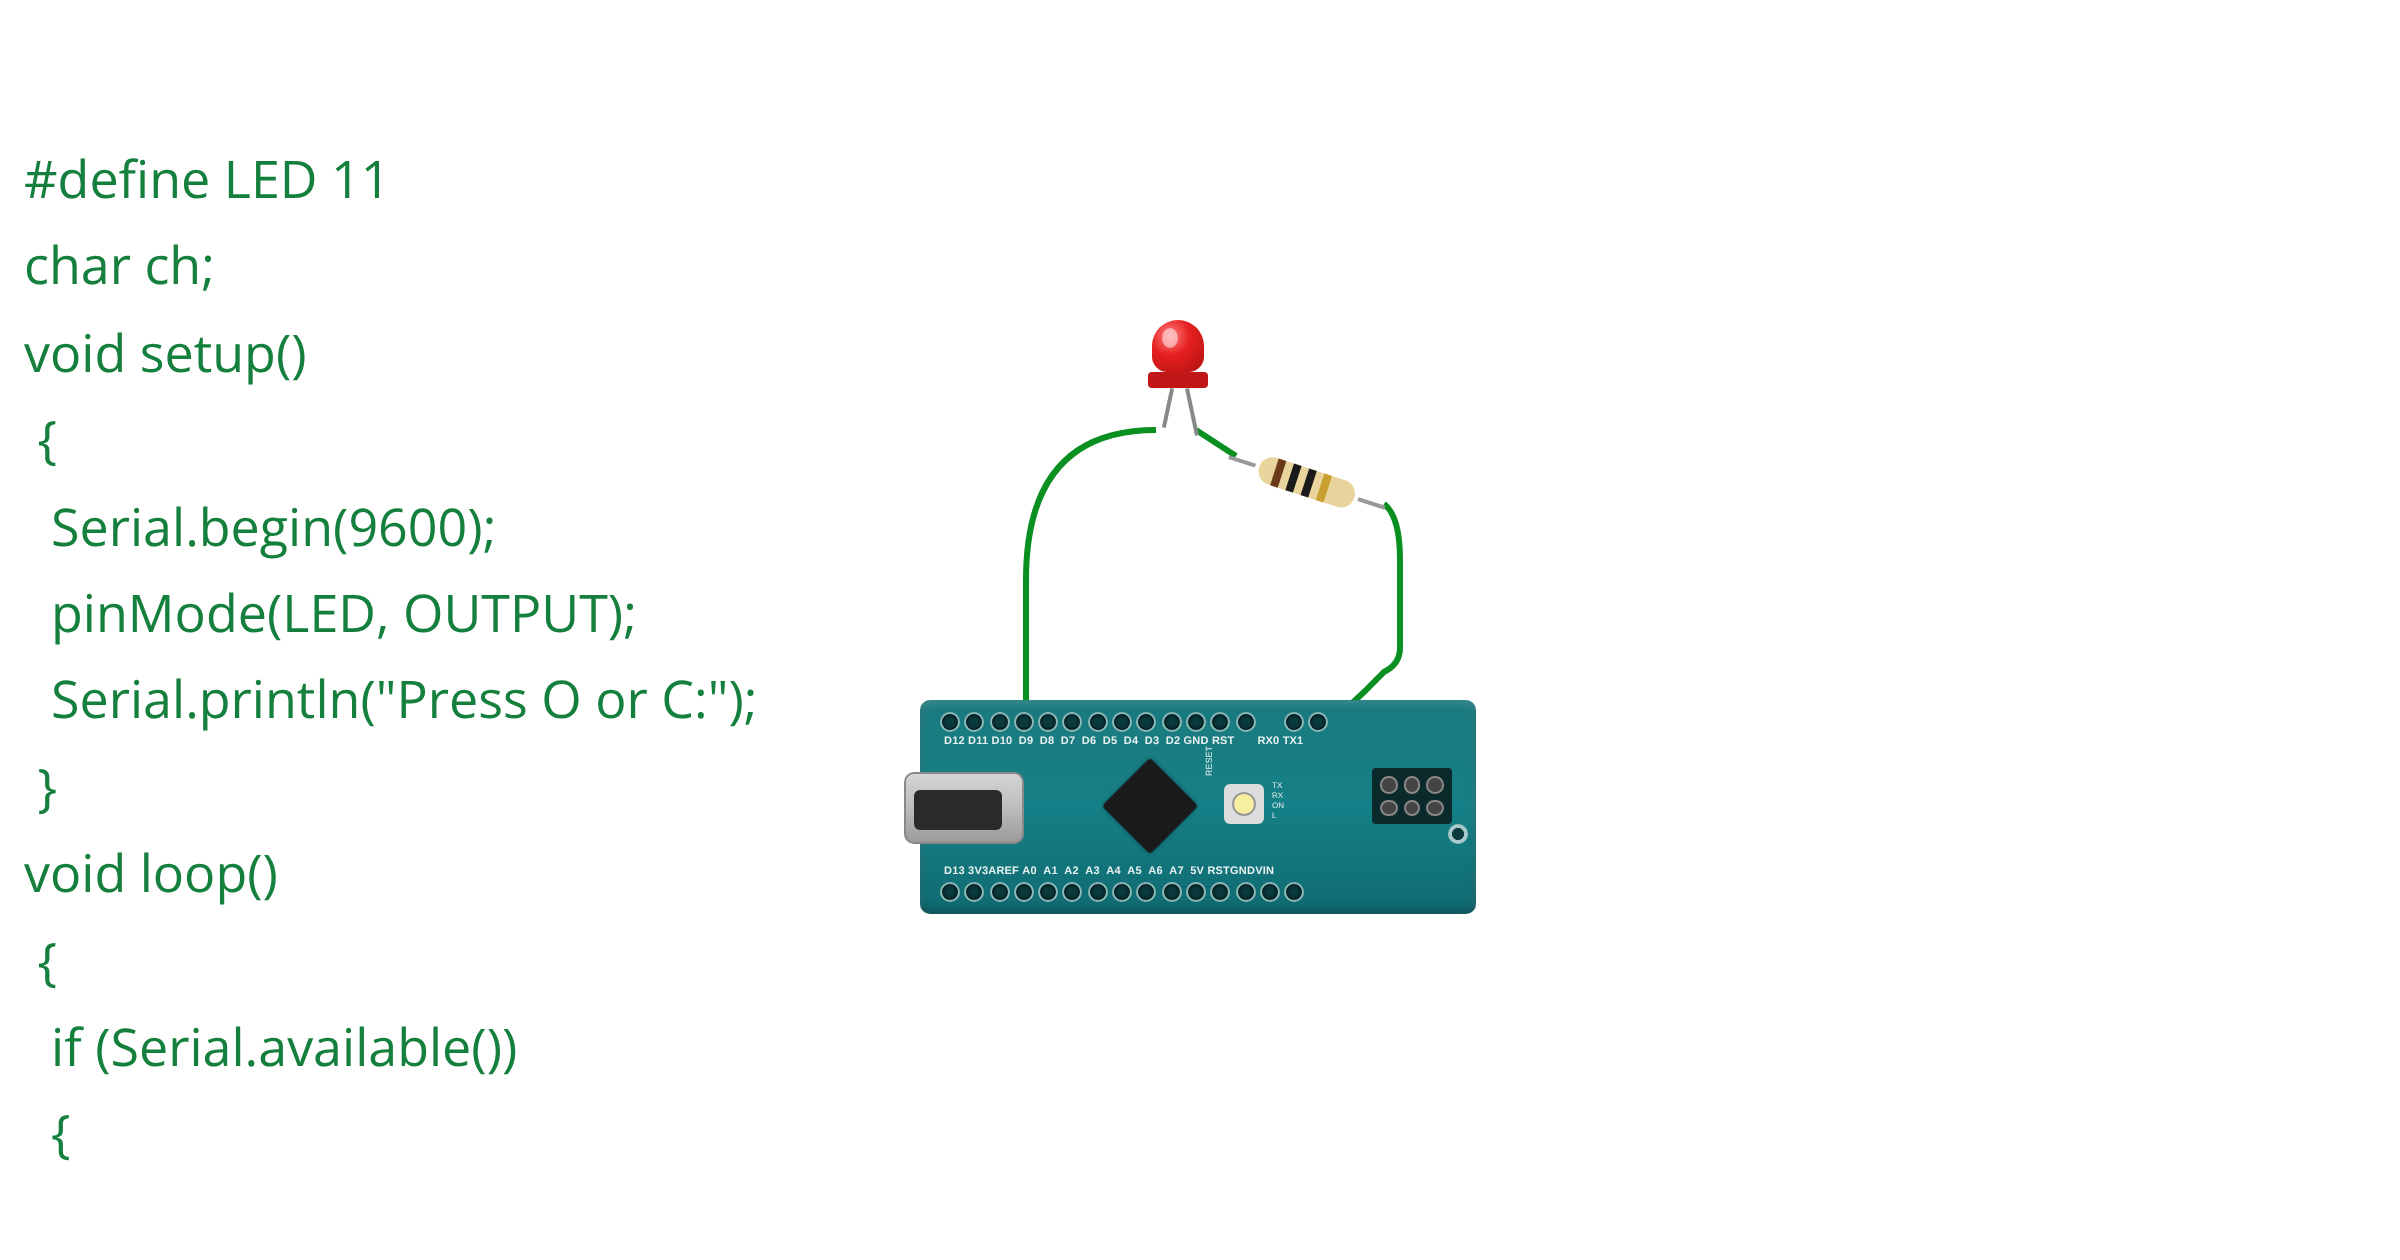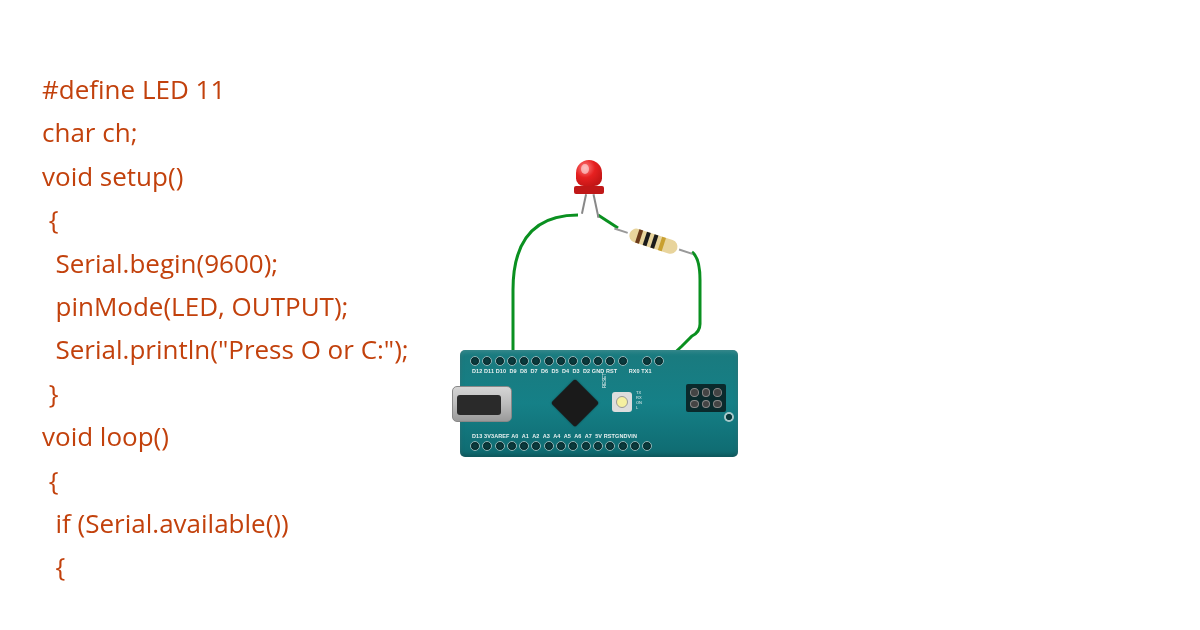--- a/index.html
+++ b/index.html
@@ -6,25 +6,25 @@
   body {
     width: 1200px;
     height: 630px;
     background: #ffffff;
     font-family: "Open Sans", "Segoe UI", Arial, sans-serif;
     position: relative;
     overflow: hidden;
   }
   .code-block {
     position: absolute;
-    left: 42px;
+    left: 12px;
     top: 68px;
     font-size: 26px;
     line-height: 1.67;
-    color: #c2410c;
+    color: #15803d;
     font-weight: 400;
     white-space: pre;
   }
   .circuit {
     position: absolute;
     left: 460px;
     top: 160px;
     width: 300px;
     height: 320px;
   }

